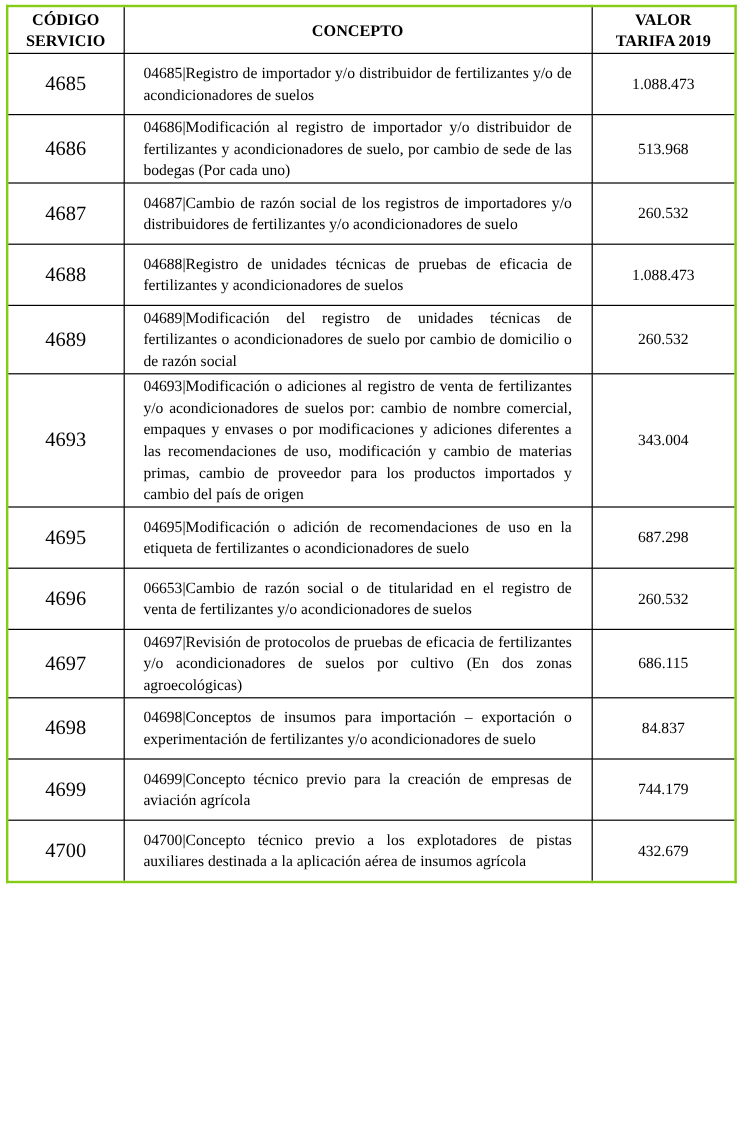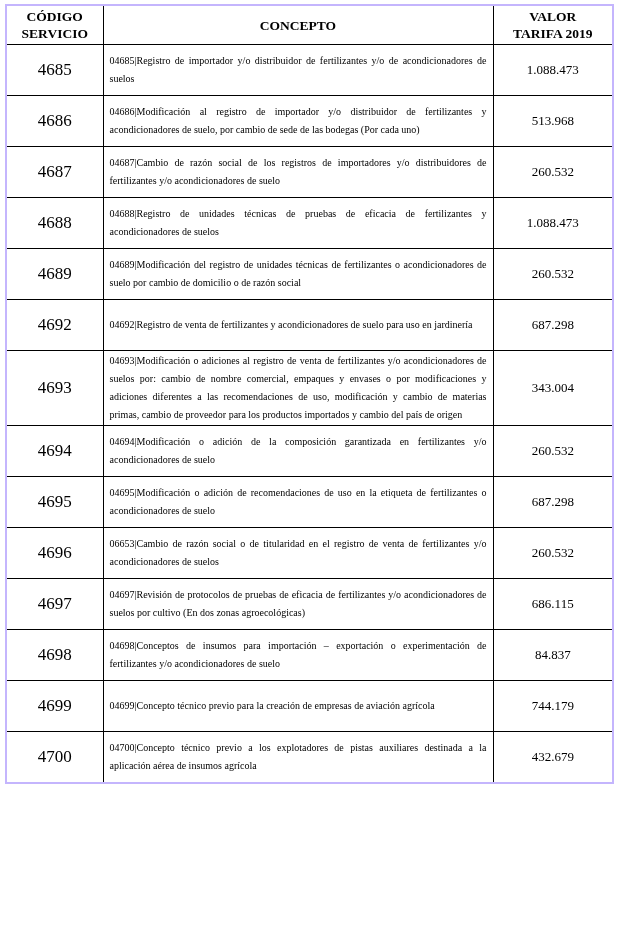--- a/index.html
+++ b/index.html
@@ -14,21 +14,21 @@
     color: #000000;
     overflow: hidden;
   }
   .sheet {
     padding: 4px 6px 4px 5px;
   }
   table.tariff {
     border-collapse: collapse;
     width: 607px;
     table-layout: fixed;
-    border: 2px solid #c4b5fd;
+    border: 2px solid #84cc16;
   }
   .tariff th, .tariff td {
     border: 1.5px solid #000;
     vertical-align: middle;
   }
   .tariff th {
     font-weight: bold;
     text-align: center;
     font-size: 13.5px;
     line-height: 17px;
@@ -40,23 +40,23 @@
   col.c-valor   { width: 120px; }
   td.codigo {
     text-align: center;
     font-size: 17px;
     line-height: 18px;
     padding: 1px 18px;
   }
   td.concepto {
     text-align: justify;
     text-justify: inter-word;
-    font-size: 10px;
+    font-size: 13px;
     line-height: 18px;
-    padding: 1px 6px;
+    padding: 1px 16px;
   }
   td.valor {
     text-align: center;
     font-size: 13px;
     line-height: 18px;
     padding: 16px 2px;
   }
 </style>
 </head>
 <body>
@@ -97,33 +97,23 @@
         <td class="codigo">4688</td>
         <td class="concepto">04688|Registro de unidades técnicas de pruebas de eficacia de fertilizantes y acondicionadores de suelos</td>
         <td class="valor">1.088.473</td>
       </tr>
       <tr>
         <td class="codigo">4689</td>
         <td class="concepto">04689|Modificación del registro de unidades técnicas de fertilizantes o acondicionadores de suelo por cambio de domicilio o de razón social</td>
         <td class="valor">260.532</td>
       </tr>
       <tr>
-        <td class="codigo">4692</td>
-        <td class="concepto">04692|Registro de venta de fertilizantes y acondicionadores de suelo para uso en jardinería</td>
-        <td class="valor">687.298</td>
-      </tr>
-      <tr>
         <td class="codigo">4693</td>
         <td class="concepto">04693|Modificación o adiciones al registro de venta de fertilizantes y/o acondicionadores de suelos por: cambio de nombre comercial, empaques y envases o por modificaciones y adiciones diferentes a las recomendaciones de uso, modificación y cambio de materias primas, cambio de proveedor para los productos importados y cambio del país de origen</td>
         <td class="valor">343.004</td>
-      </tr>
-      <tr>
-        <td class="codigo">4694</td>
-        <td class="concepto">04694|Modificación o adición de la composición garantizada en fertilizantes y/o acondicionadores de suelo</td>
-        <td class="valor">260.532</td>
       </tr>
       <tr>
         <td class="codigo">4695</td>
         <td class="concepto">04695|Modificación o adición de recomendaciones de uso en la etiqueta de fertilizantes o acondicionadores de suelo</td>
         <td class="valor">687.298</td>
       </tr>
       <tr>
         <td class="codigo">4696</td>
         <td class="concepto">06653|Cambio de razón social o de titularidad en el registro de venta de fertilizantes y/o acondicionadores de suelos</td>
         <td class="valor">260.532</td>

